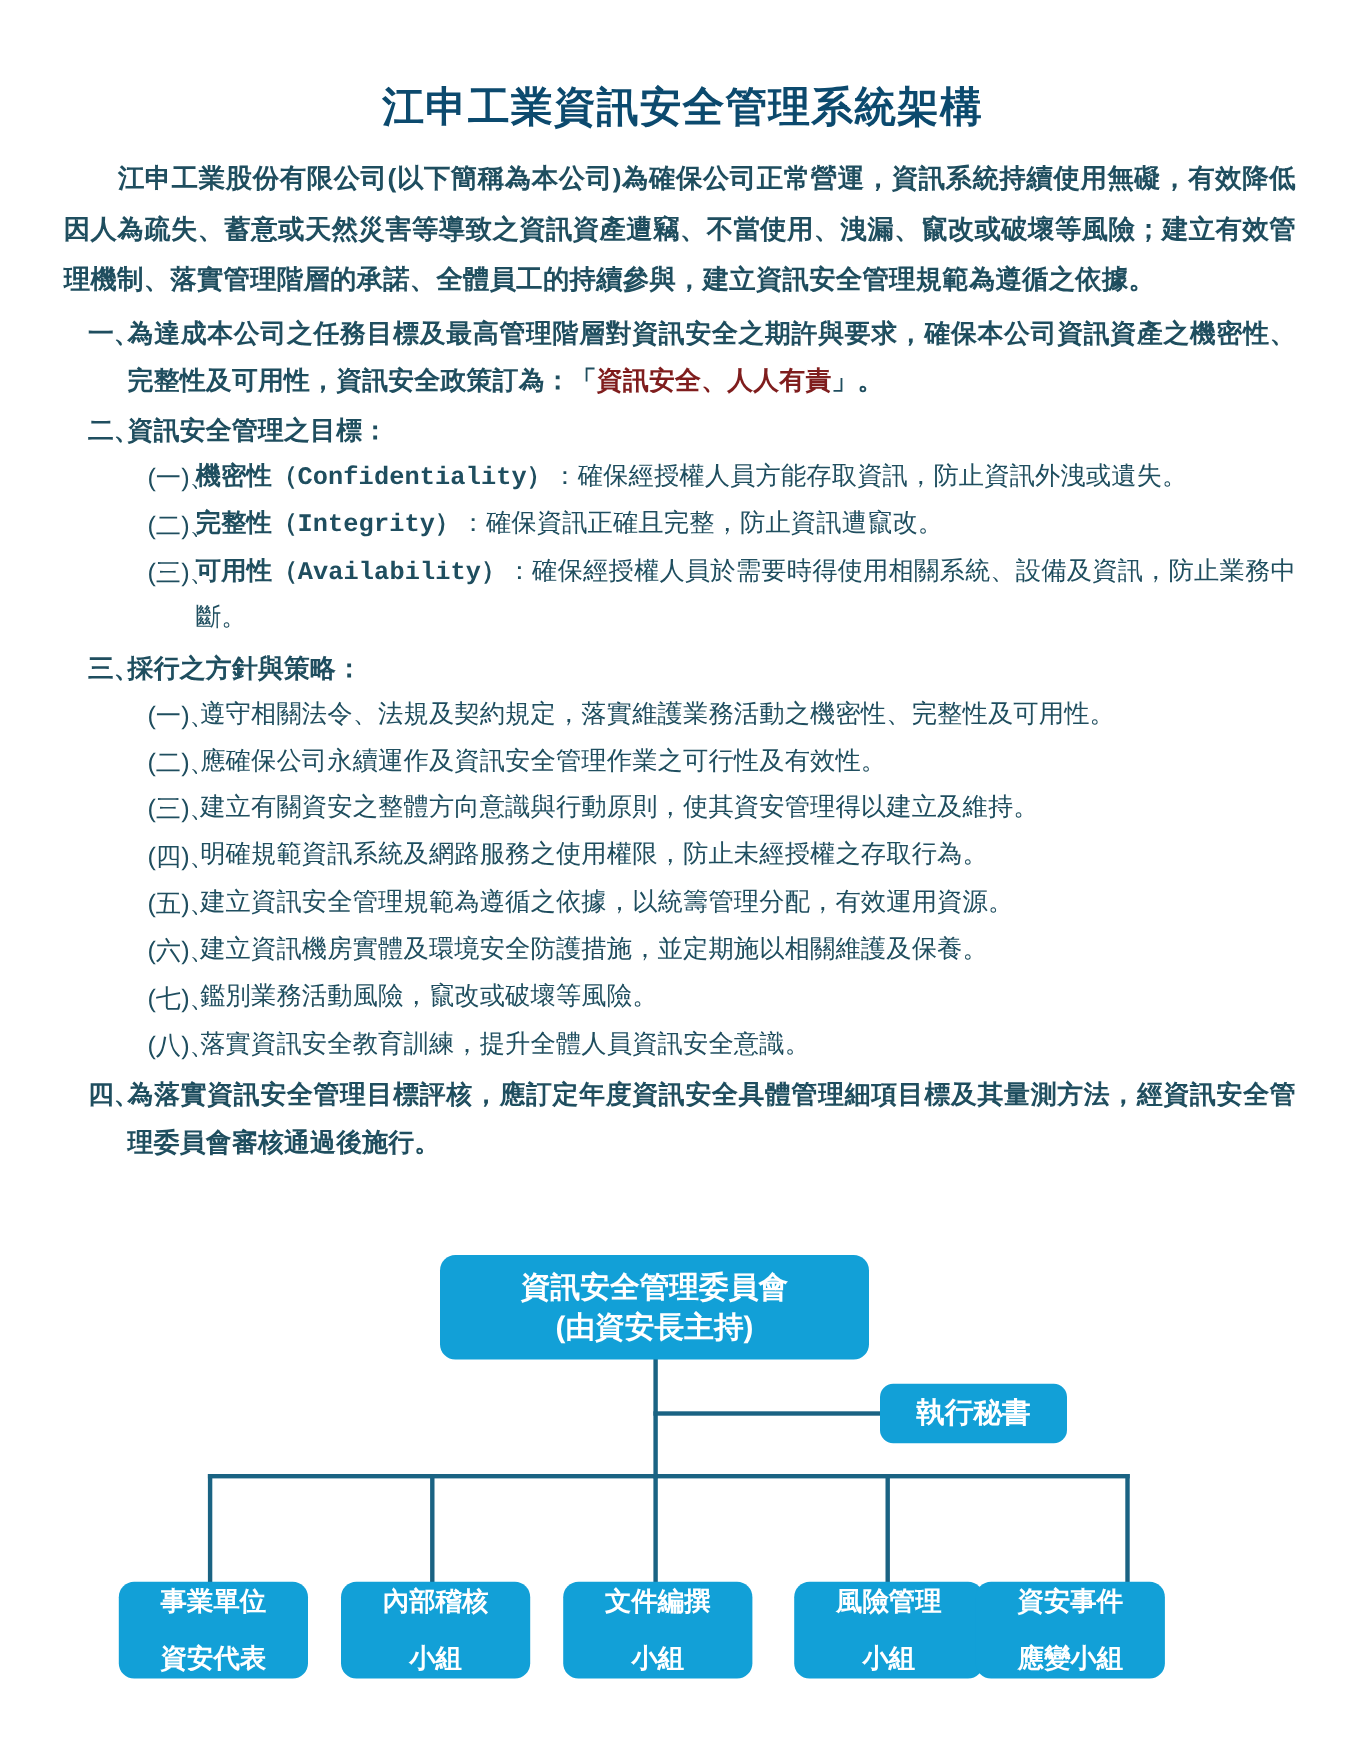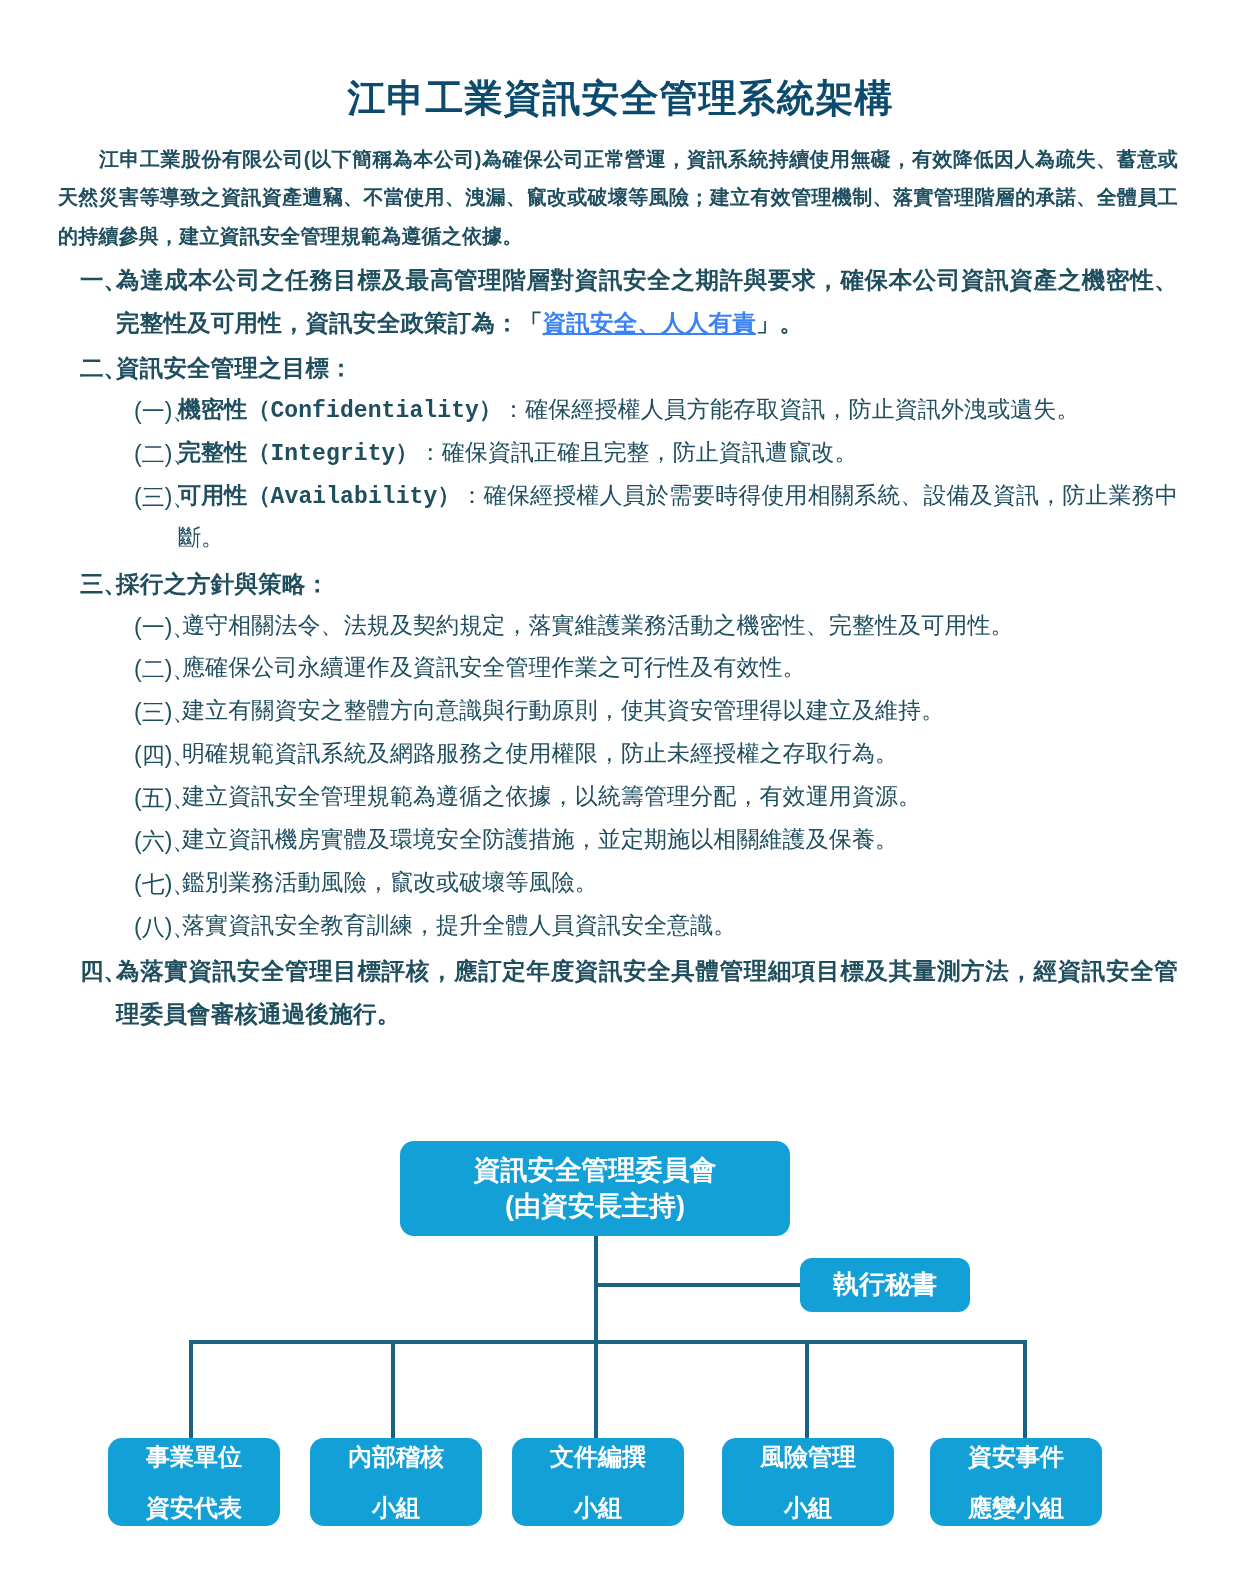--- a/index.html
+++ b/index.html
@@ -32,21 +32,21 @@
 
   
   .doc-body {
     position: absolute;
     top: 140px;
     left: 58px;
     width: 1120px;
   }
 
   .para-intro {
-    font-size: 20px;
+    font-size: 24px;
     font-weight: bold;
     line-height: 1.92;
     text-indent: 2.05em;
     text-align: justify;
     letter-spacing: 0.2px;
     margin: 0 0 4px 0;
   }
 
   
   .lvl1 {
@@ -89,21 +89,21 @@
   .lvl2 > .content {
     flex: 1 1 auto;
     text-align: justify;
     letter-spacing: 0.1px;
     font-family: Liberation Mono, monospace;
   }
   .lvl2.goal > .content { padding-left: 16px; }
   .lvl2.policy > .content { padding-left: 20px; }
 
   .strong { font-weight: bold; }
-  .red { color: #3b82f6; font-weight: bold; text-decoration: underline; }
+  .red { color: #7f1d1d; font-weight: bold; }
 
   
   .orgchart {
     position: absolute;
     left: 0;
     top: 1100px;
     width: 1241px;
     height: 470px;
   }
   .node {
@@ -137,21 +137,21 @@
     top: 338px;
     width: 172px; height: 88px;
     font-size: 24px;
     border-radius: 14px;
     gap: 20px;
   }
   #node-team-0 { left: 108px; }
   #node-team-1 { left: 310px; }
   #node-team-2 { left: 512px; }
   #node-team-3 { left: 722px; }
-  #node-team-4 { left: 930px; }
+  #node-team-4 { left: 887px; }
 
   .conn {
     position: absolute;
     background: #1a6383;
     z-index: 1;
   }
   
   #conn-stem       { left: 594px; top: 134px; width: 4px;  height: 110px; }
   
   #conn-secretary  { left: 594px; top: 183px; width: 208px; height: 4px; }

